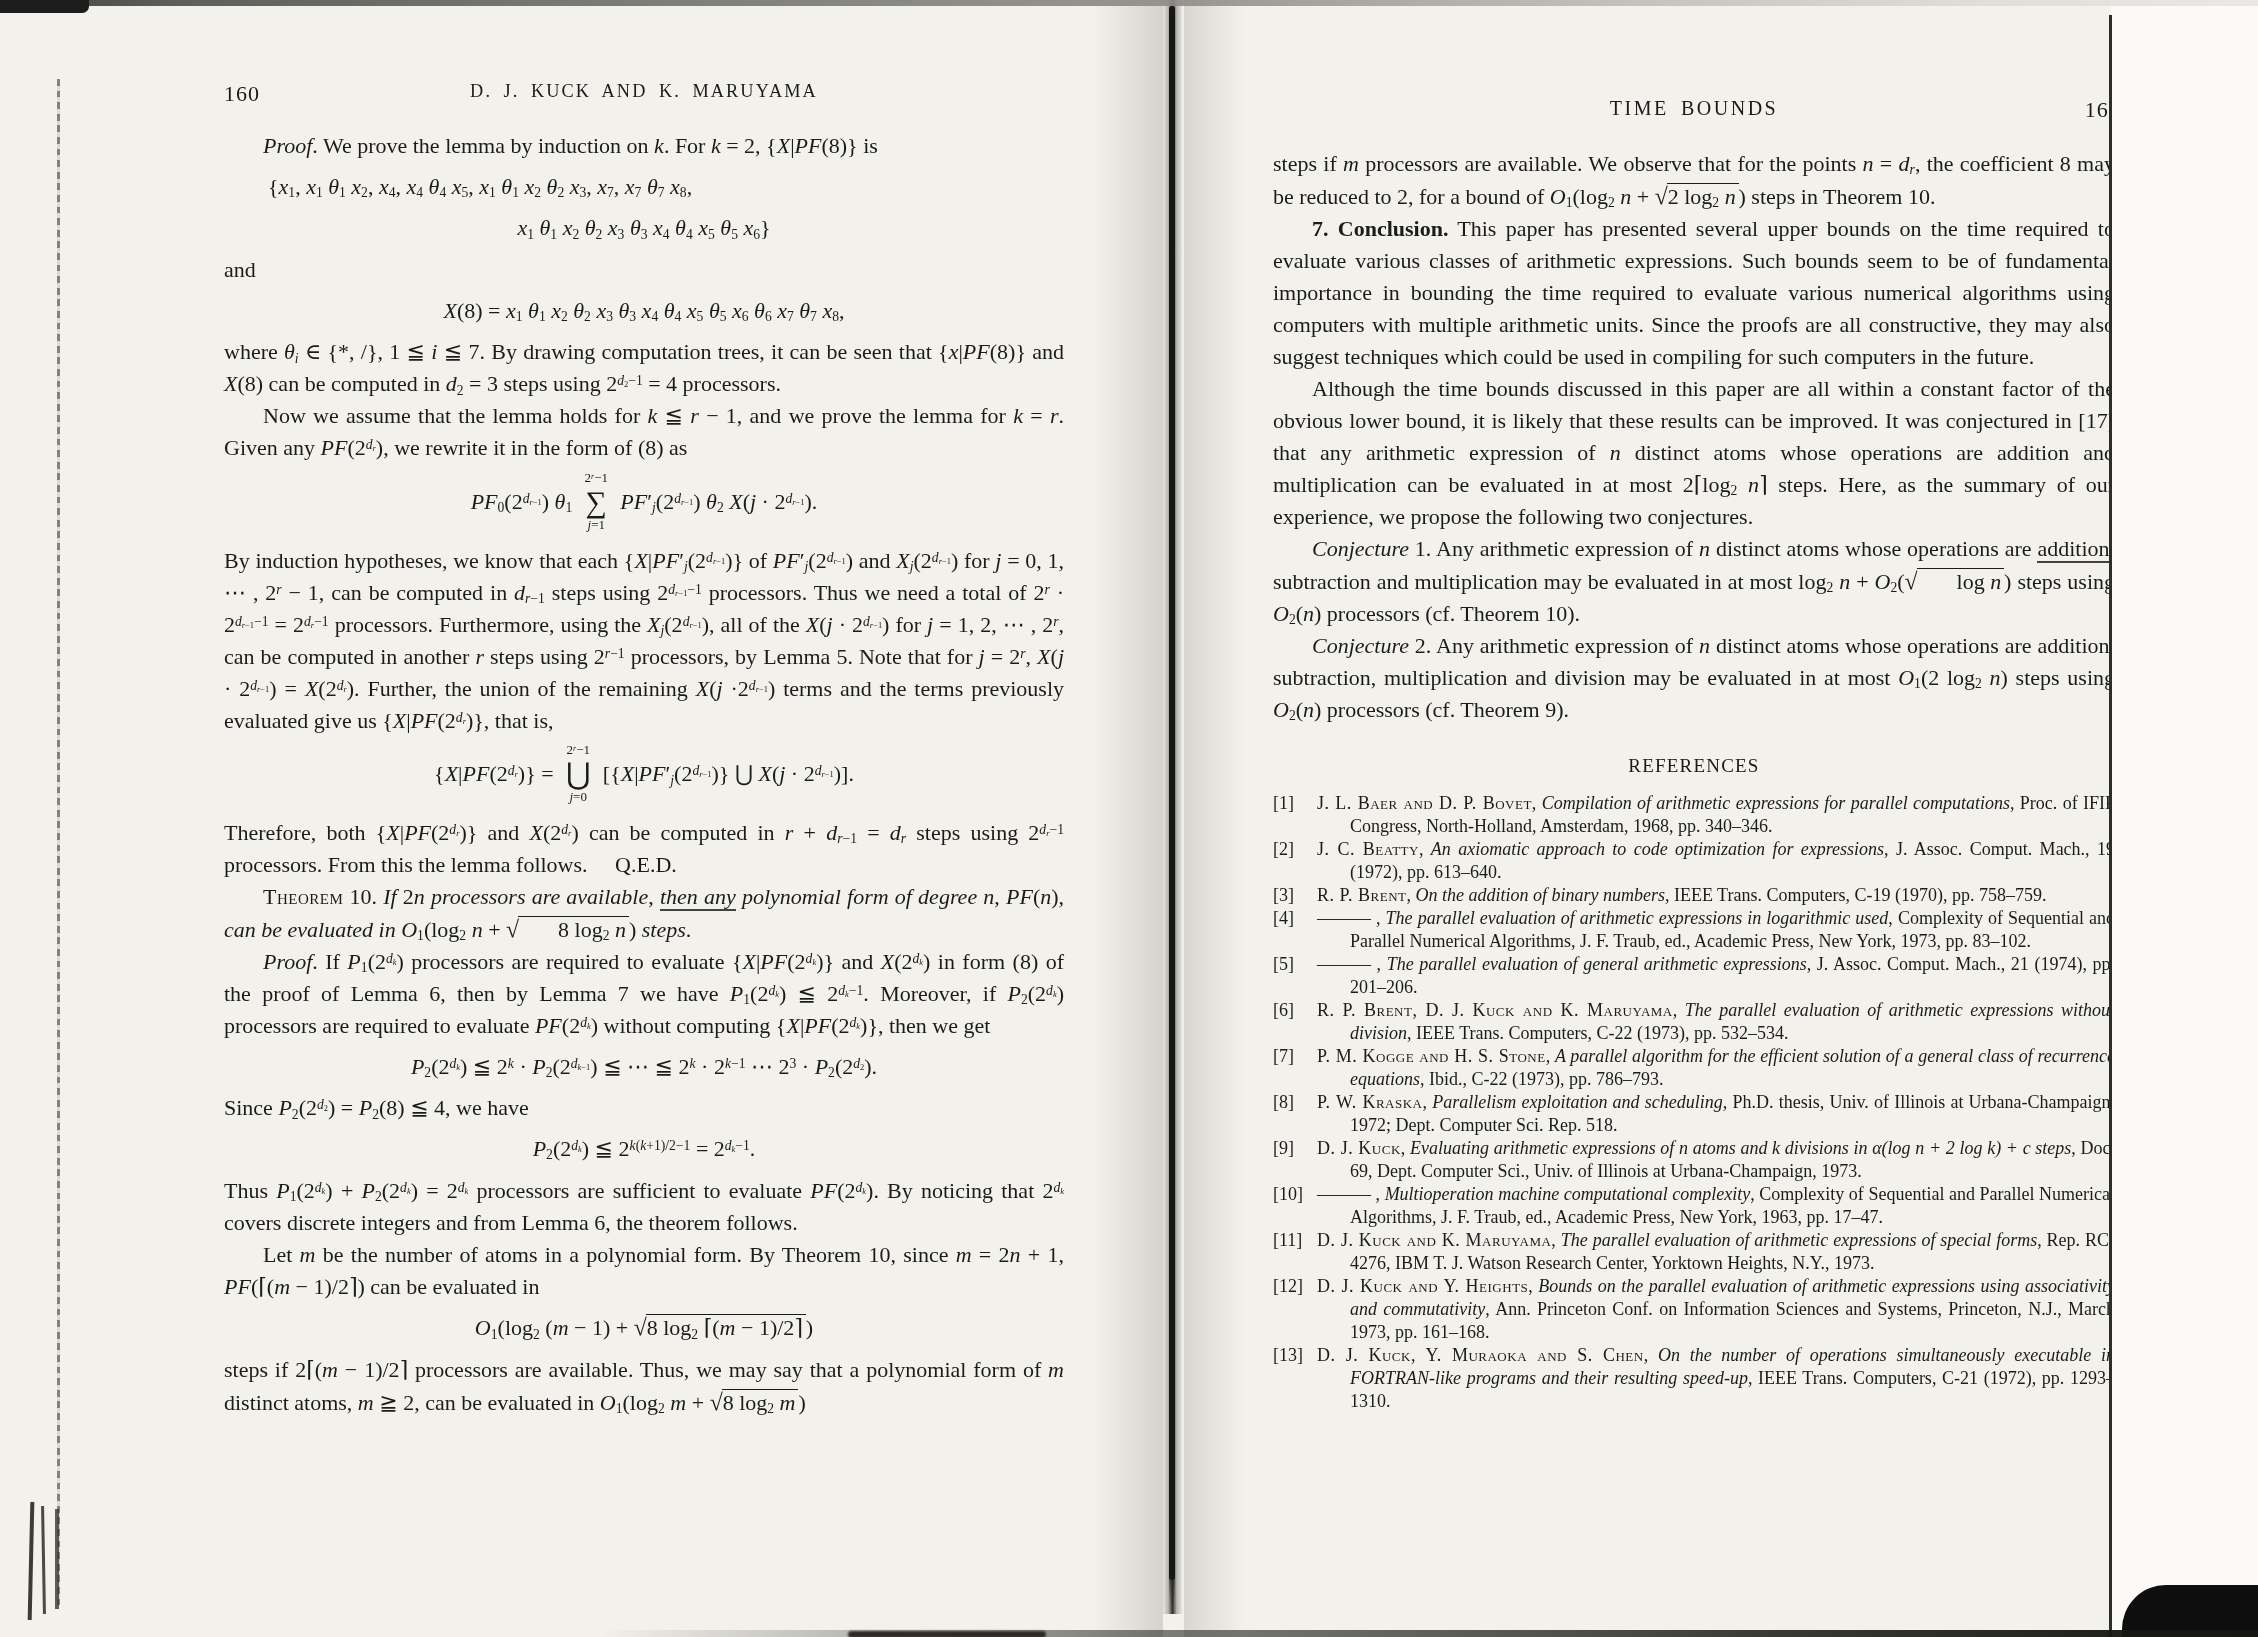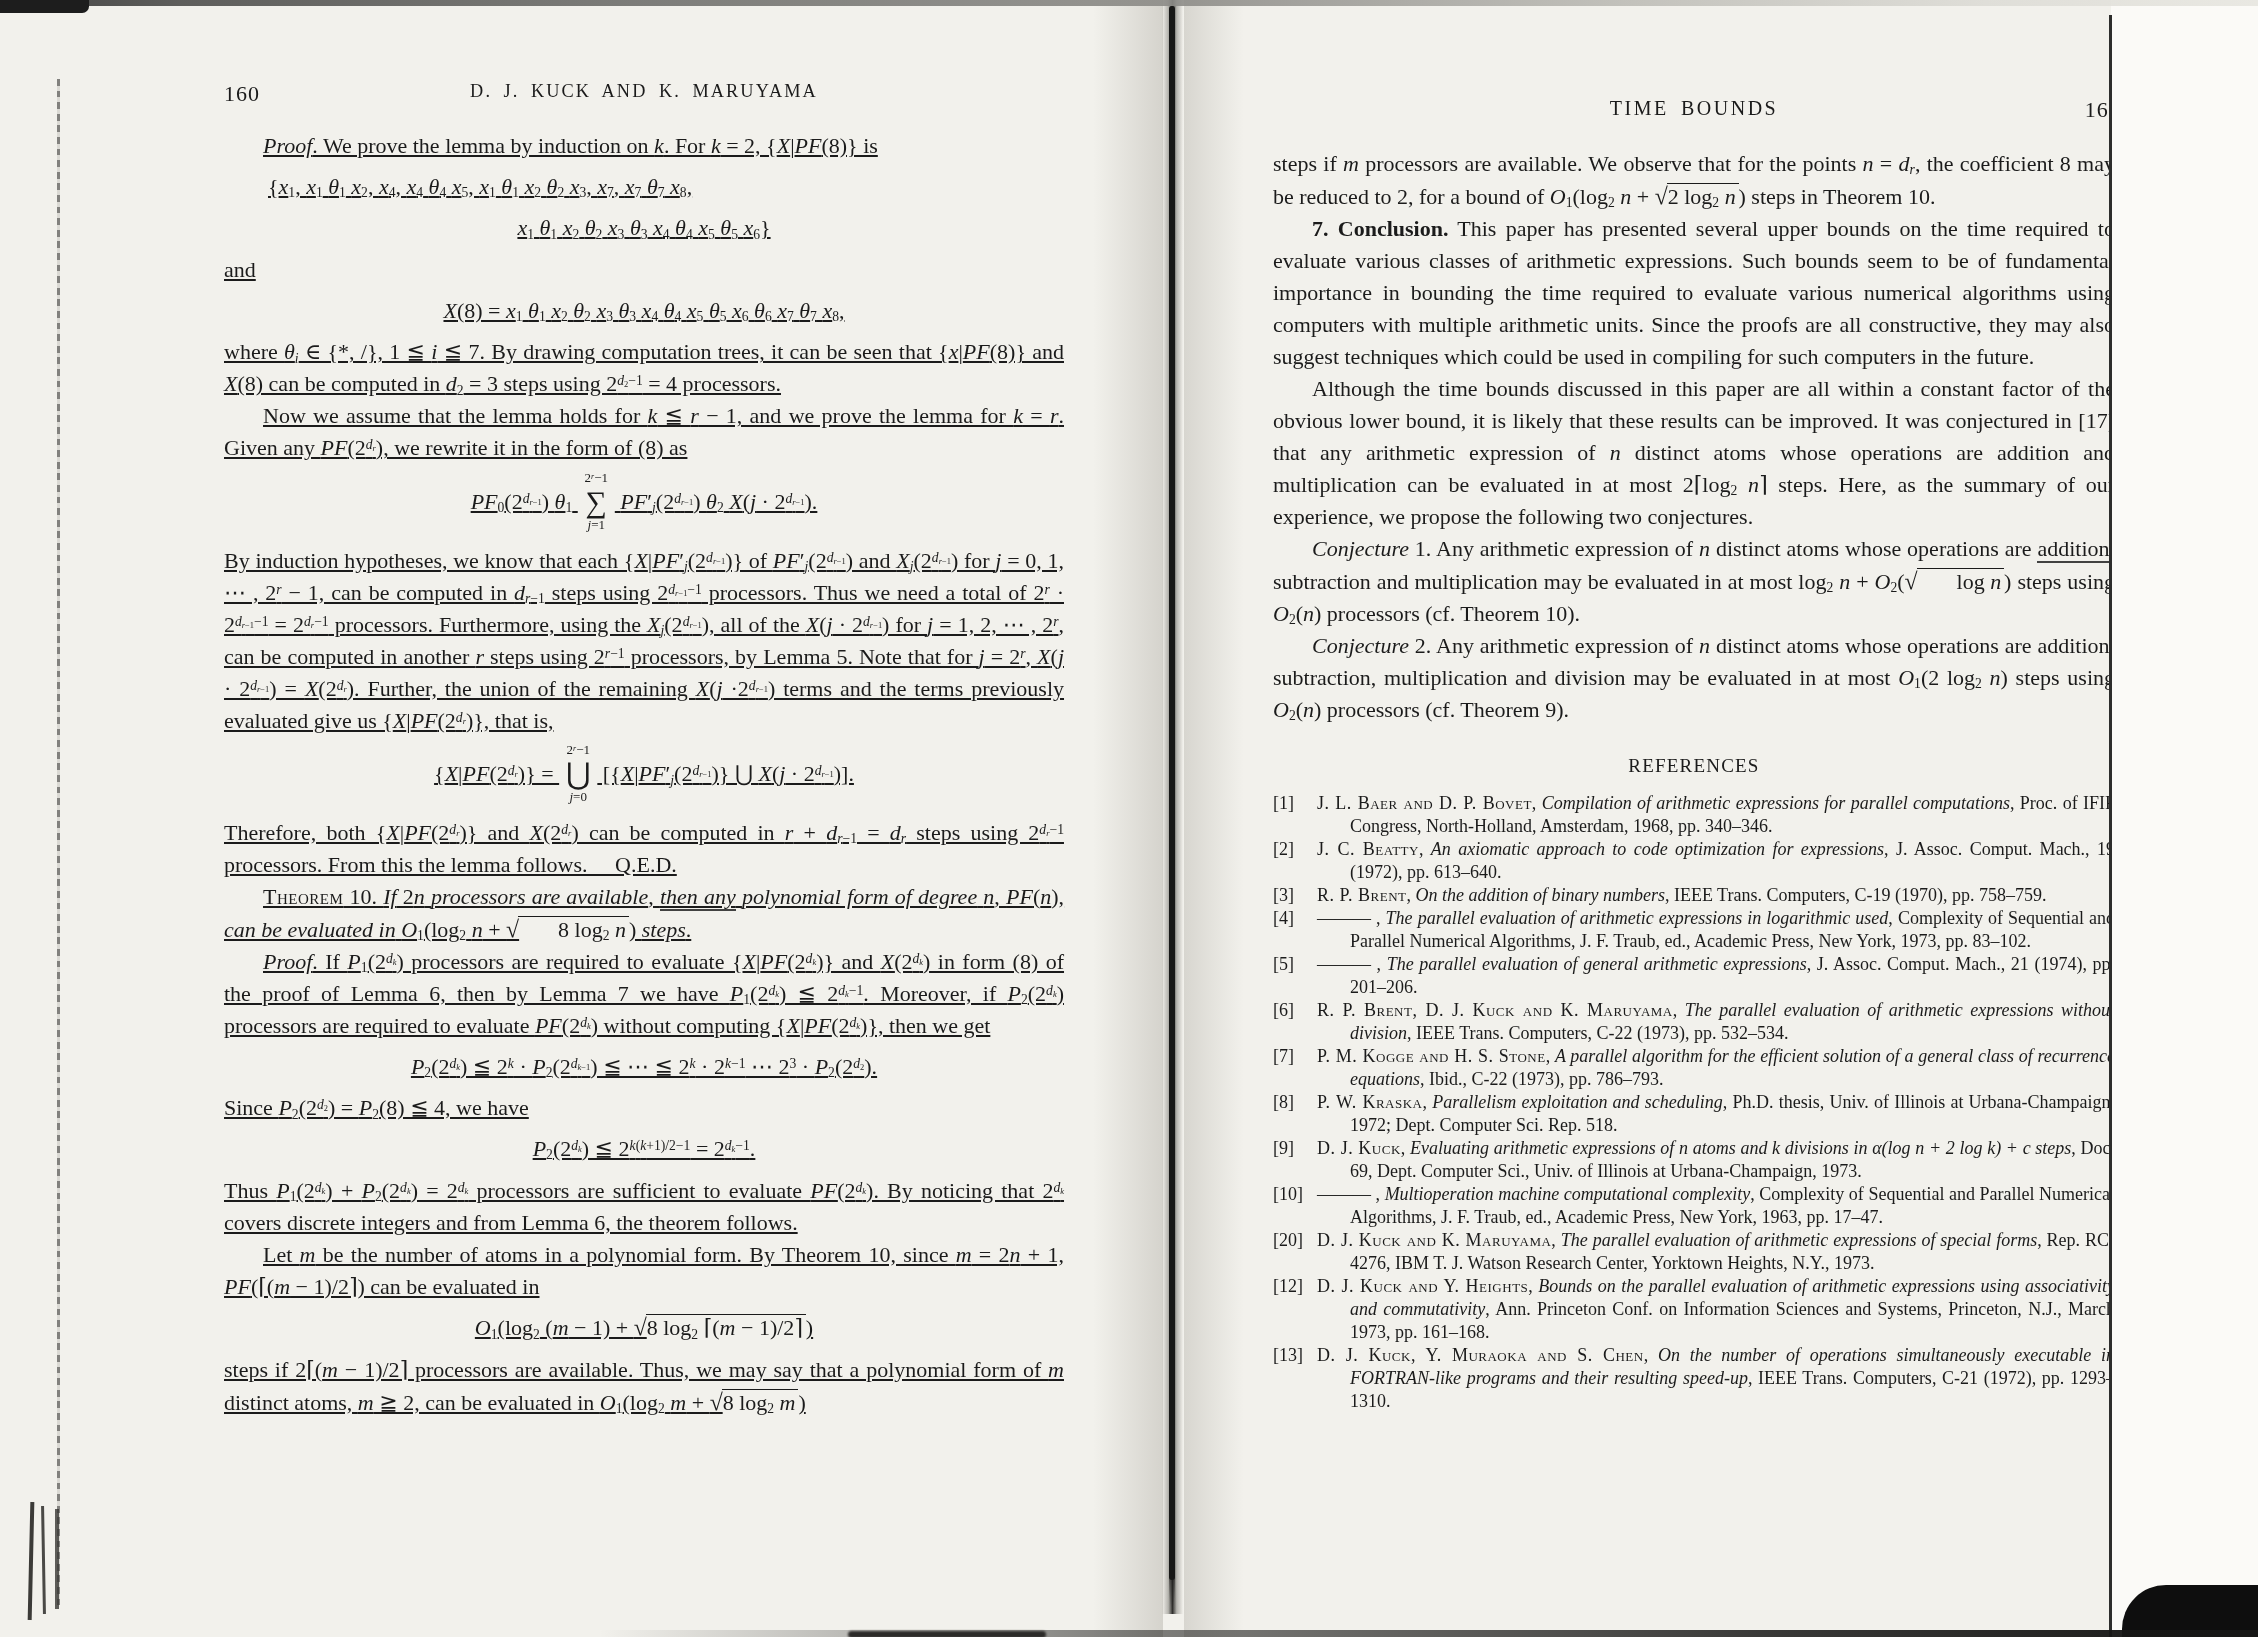--- a/index.html
+++ b/index.html
@@ -5,21 +5,21 @@
   html,body{margin:0;padding:0;}
   body{
     width:2258px;height:1638px;position:relative;overflow:hidden;
     background:#f2f1ec;
     font-family:"Liberation Serif","DejaVu Serif",serif;
     color:#1b1b1b;
     -webkit-font-smoothing:antialiased;
   }
   .page{position:absolute;}
   
-  .lp{left:224px;top:81px;width:840px;text-decoration:underline;}
+  .lp{left:224px;top:81px;width:840px;}
   .rp-clip{left:0;top:0;width:2111px;height:1638px;overflow:hidden;position:absolute;}
   .rp{position:absolute;left:1273px;top:97px;width:842px;}
   .page-head{position:relative;height:41px;}
   .pagenum{position:absolute;left:0;top:0;font-size:22px;letter-spacing:1px;}
   .rhead{position:absolute;left:0;right:0;text-align:center;font-size:18.3px;letter-spacing:2.1px;word-spacing:4.8px;}
   .rp .rhead{font-size:20px;letter-spacing:2.5px;}
   .rp .pagenum{left:auto;right:-5.8px;}
   .col{margin-top:8px;font-size:22px;line-height:32px;}
   .rp .col{margin-top:9.7px;}
   .block{text-align:justify;margin:0;}
@@ -131,21 +131,21 @@
       <div class="ref"><span class="ref-label">[1]</span><span class="ref-text"><span class="sc">J. L. Baer and D. P. Bovet</span>, <i>Compilation of arithmetic expressions for parallel computations</i>, Proc. of IFIP Congress, North-Holland, Amsterdam, 1968, pp. 340–346.</span></div>
           <div class="ref"><span class="ref-label">[2]</span><span class="ref-text"><span class="sc">J. C. Beatty</span>, <i>An axiomatic approach to code optimization for expressions</i>, J. Assoc. Comput. Mach., 19 (1972), pp. 613–640.</span></div>
           <div class="ref"><span class="ref-label">[3]</span><span class="ref-text"><span class="sc">R. P. Brent</span>, <i>On the addition of binary numbers</i>, IEEE Trans. Computers, C-19 (1970), pp. 758–759.</span></div>
           <div class="ref"><span class="ref-label">[4]</span><span class="ref-text">——— , <i>The parallel evaluation of arithmetic expressions in logarithmic used</i>, Complexity of Sequential and Parallel Numerical Algorithms, J. F. Traub, ed., Academic Press, New York, 1973, pp. 83–102.</span></div>
           <div class="ref"><span class="ref-label">[5]</span><span class="ref-text">——— , <i>The parallel evaluation of general arithmetic expressions</i>, J. Assoc. Comput. Mach., 21 (1974), pp. 201–206.</span></div>
           <div class="ref"><span class="ref-label">[6]</span><span class="ref-text"><span class="sc">R. P. Brent, D. J. Kuck and K. Maruyama</span>, <i>The parallel evaluation of arithmetic expressions without division</i>, IEEE Trans. Computers, C-22 (1973), pp. 532–534.</span></div>
           <div class="ref"><span class="ref-label">[7]</span><span class="ref-text"><span class="sc">P. M. Kogge and H. S. Stone</span>, <i>A parallel algorithm for the efficient solution of a general class of recurrence equations</i>, Ibid., C-22 (1973), pp. 786–793.</span></div>
           <div class="ref"><span class="ref-label">[8]</span><span class="ref-text"><span class="sc">P. W. Kraska</span>, <i>Parallelism exploitation and scheduling</i>, Ph.D. thesis, Univ. of Illinois at Urbana-Champaign, 1972; Dept. Computer Sci. Rep. 518.</span></div>
           <div class="ref"><span class="ref-label">[9]</span><span class="ref-text"><span class="sc">D. J. Kuck</span>, <i>Evaluating arithmetic expressions of n atoms and k divisions in α(log n + 2 log k) + c steps</i>, Doc. 69, Dept. Computer Sci., Univ. of Illinois at Urbana-Champaign, 1973.</span></div>
           <div class="ref"><span class="ref-label">[10]</span><span class="ref-text">——— , <i>Multioperation machine computational complexity</i>, Complexity of Sequential and Parallel Numerical Algorithms, J. F. Traub, ed., Academic Press, New York, 1963, pp. 17–47.</span></div>
-          <div class="ref"><span class="ref-label">[20]</span><span class="ref-text"><span class="sc">D. J. Kuck and K. Maruyama</span>, <i>The parallel evaluation of arithmetic expressions of special forms</i>, Rep. RC-4276, IBM T. J. Watson Research Center, Yorktown Heights, N.Y., 1973.</span></div>
+          <div class="ref"><span class="ref-label">[11]</span><span class="ref-text"><span class="sc">D. J. Kuck and K. Maruyama</span>, <i>The parallel evaluation of arithmetic expressions of special forms</i>, Rep. RC-4276, IBM T. J. Watson Research Center, Yorktown Heights, N.Y., 1973.</span></div>
           <div class="ref"><span class="ref-label">[12]</span><span class="ref-text"><span class="sc">D. J. Kuck and Y. Heights</span>, <i>Bounds on the parallel evaluation of arithmetic expressions using associativity and commutativity</i>, Ann. Princeton Conf. on Information Sciences and Systems, Princeton, N.J., March 1973, pp. 161–168.</span></div>
           <div class="ref"><span class="ref-label">[13]</span><span class="ref-text"><span class="sc">D. J. Kuck, Y. Muraoka and S. Chen</span>, <i>On the number of operations simultaneously executable in FORTRAN-like programs and their resulting speed-up</i>, IEEE Trans. Computers, C-21 (1972), pp. 1293–1310.</span></div>
         </div>
     </div>
   </div>
 
   <div class="art lp-shade"></div>
   <div class="art rp-shade"></div>
   <div class="art gutter-shadow"></div>
   <div class="art gutter-core"></div>

